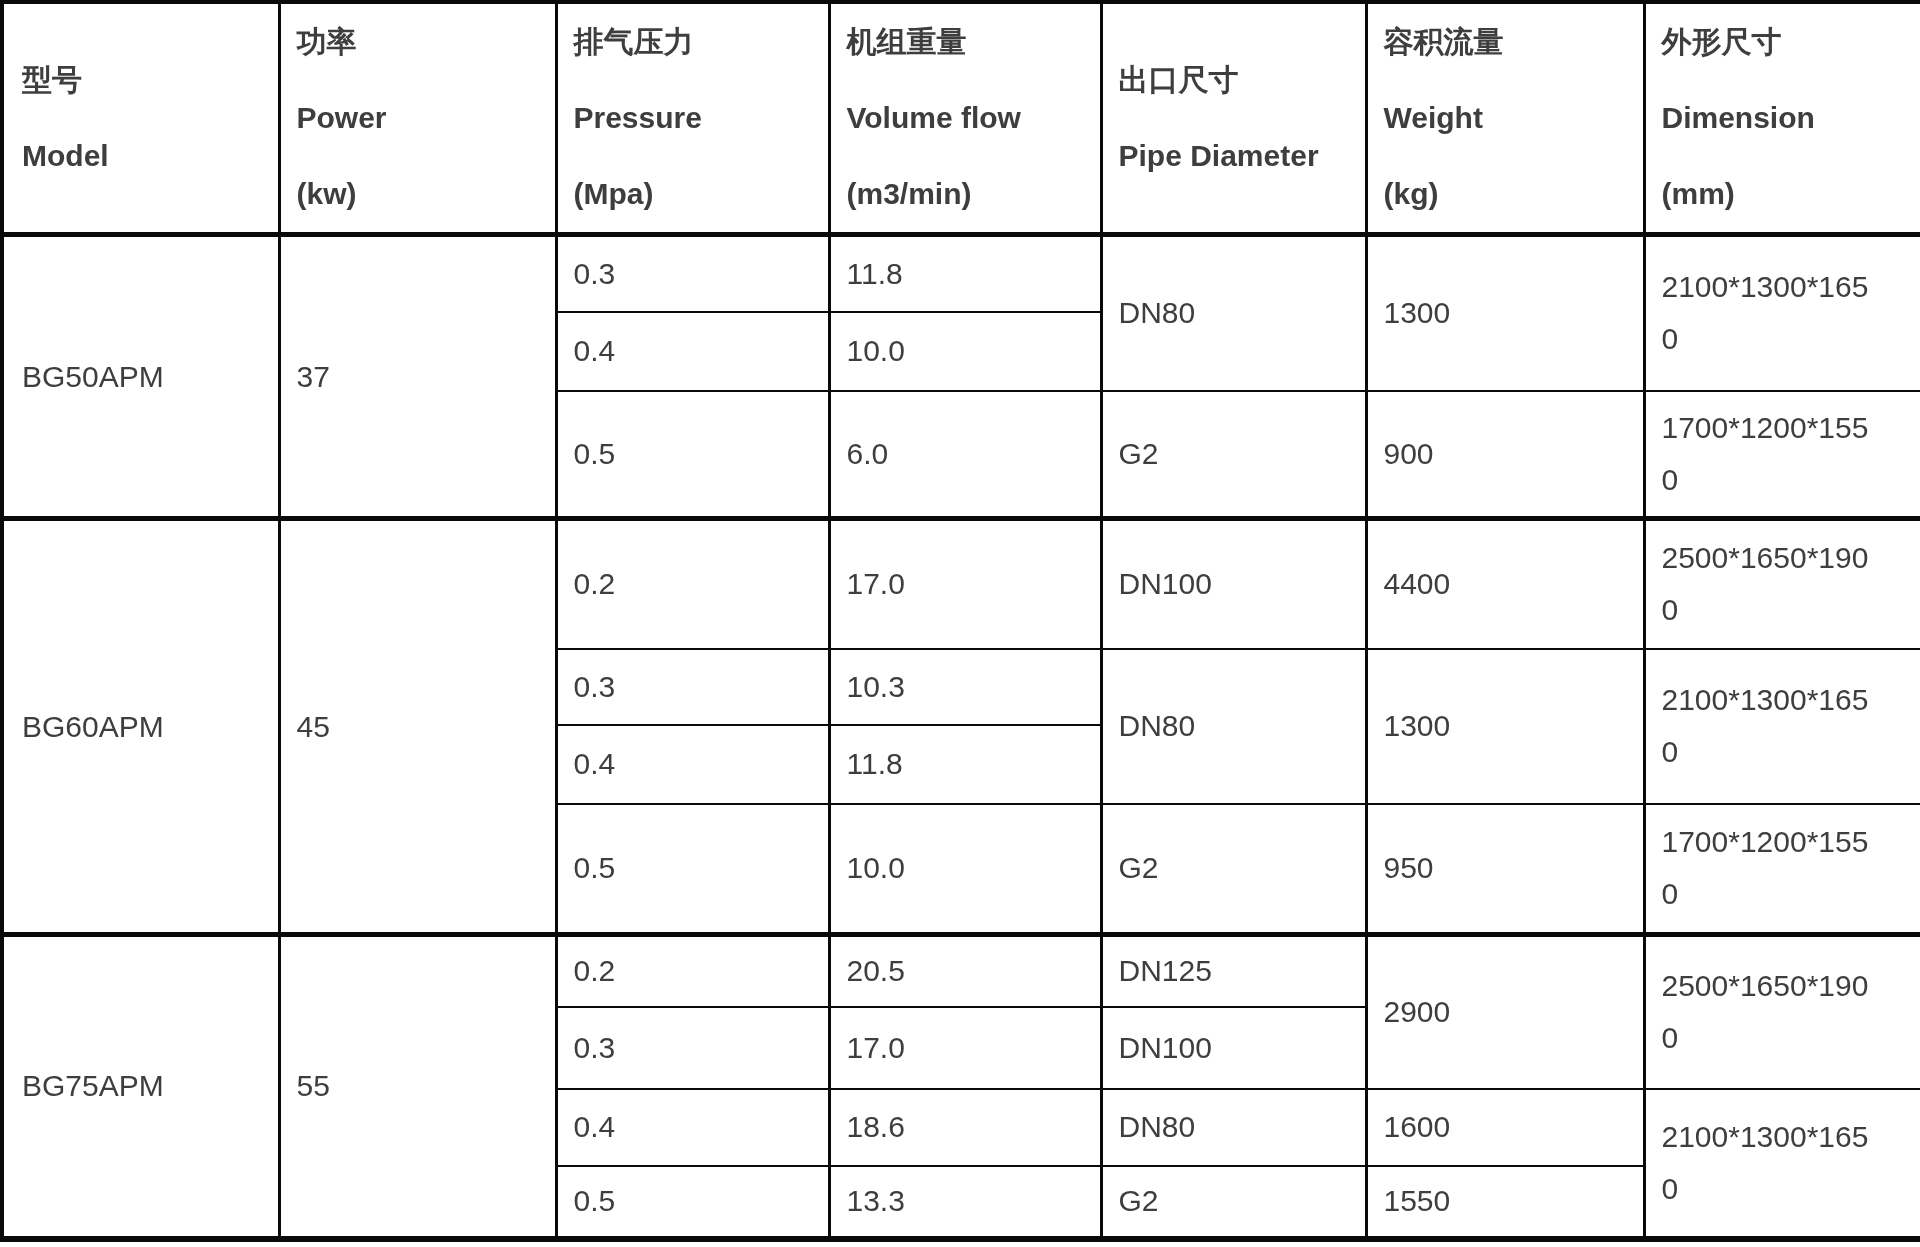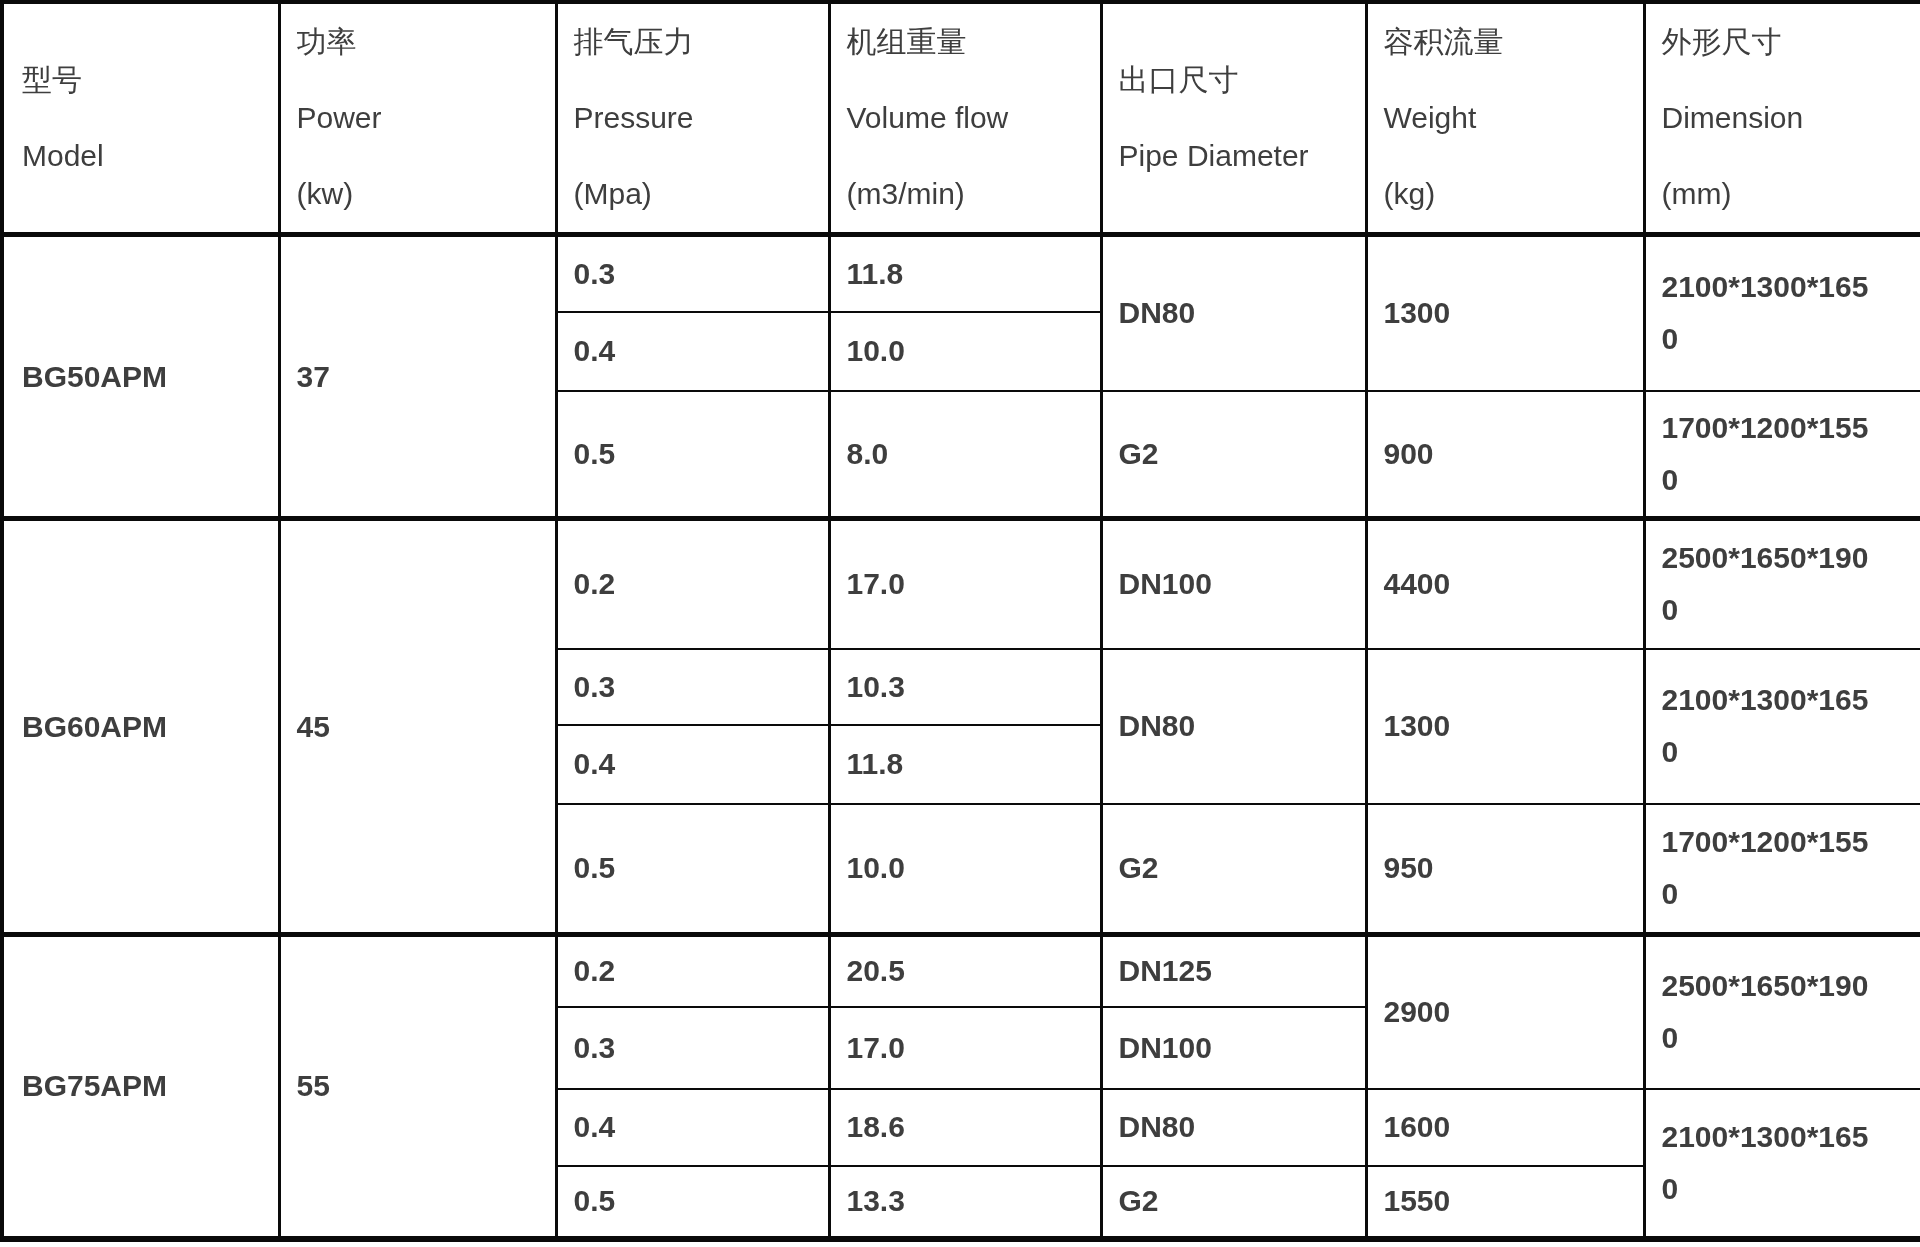--- a/index.html
+++ b/index.html
@@ -19,26 +19,26 @@
     background: #ffffff;
   }
   th, td {
     border: 2px solid #0a0a0a;
     border-left-width: 3px;
     border-right-width: 3px;
     text-align: left;
     vertical-align: middle;
     padding: 0 0 0 16px;
     font-size: 30px;
-    font-weight: 700;
+    font-weight: 400;
     color: #3e3e3e;
     overflow: hidden;
     white-space: nowrap;
   }
-  th { font-weight: 400; }
+  th { font-weight: 700; }
   th.c-model, td.c-model { padding-left: 18px; }
   th:last-child, td.c-dim { border-right: none; }
   thead th { border-bottom-width: 5px; }
   tr.sec > td { border-top-width: 5px; }
   .hl { line-height: 76px; white-space: nowrap; }
   .wrap {
     display: inline-block;
     width: 215px;
     white-space: normal;
     word-break: break-all;
@@ -106,21 +106,21 @@
       <td rowspan="2">DN80</td>
       <td rowspan="2">1300</td>
       <td class="c-dim" rowspan="2"><span class="wrap">2100*1300*1650</span></td>
     </tr>
     <tr style="height:79px">
       <td>0.4</td>
       <td>10.0</td>
     </tr>
     <tr style="height:128px">
       <td>0.5</td>
-      <td>8.0</td>
+      <td>6.0</td>
       <td>G2</td>
       <td>900</td>
       <td class="c-dim"><span class="wrap">1700*1200*1550</span></td>
     </tr>
 
     <tr class="sec" style="height:130px">
       <td class="c-model" rowspan="4">BG60APM</td>
       <td rowspan="4">45</td>
       <td>0.2</td>
       <td>17.0</td>

